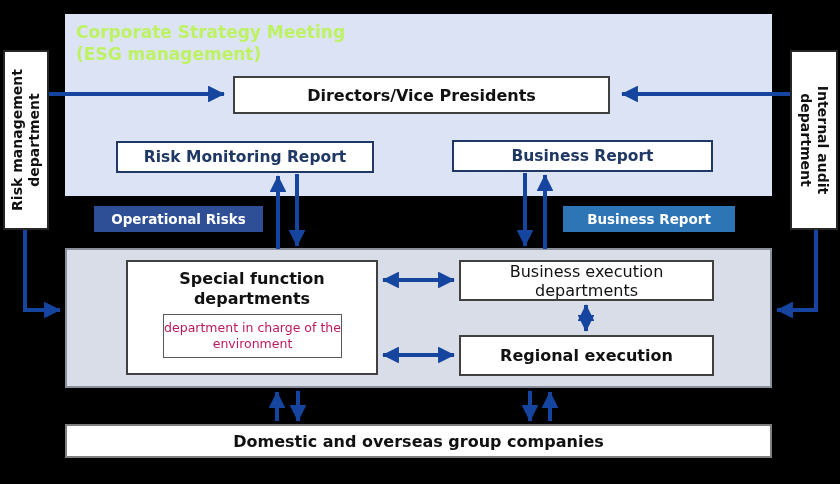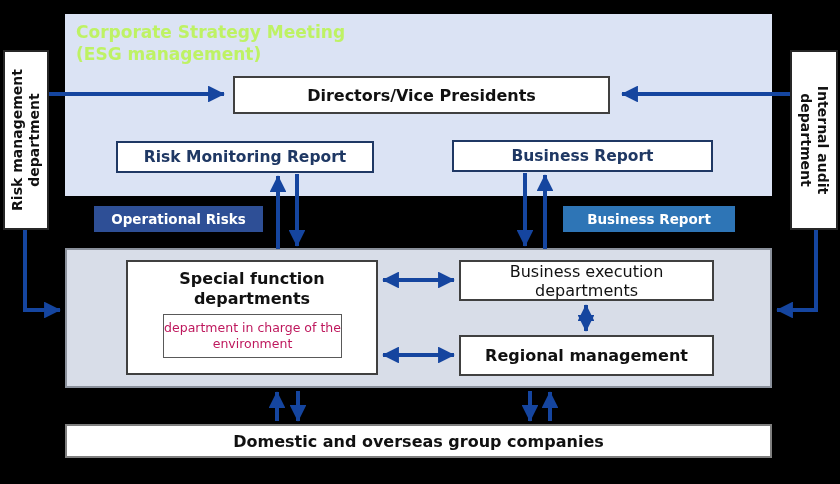--- a/index.html
+++ b/index.html
@@ -82,21 +82,21 @@
 
   <div id="environment-box" class="box">
     <span>department in charge of the environment</span>
   </div>
 
   <div id="business-execution-box" class="box">
     <span>Business execution departments</span>
   </div>
 
   <div id="regional-box" class="box">
-    <span>Regional management</span>
+    <span>Regional execution</span>
   </div>
 
   <div id="group-bar" class="box">
     <span>Domestic and overseas group companies</span>
   </div>
 
   <svg id="arrow-layer" viewBox="0 0 840 484" xmlns="http://www.w3.org/2000/svg">
     <defs>
       <marker id="ah" viewBox="0 0 10 10" refX="9.5" refY="5" markerWidth="4.2" markerHeight="4.2" orient="auto-start-reverse" markerUnits="strokeWidth">
         <path d="M0 0 L10 5 L0 10 z"></path>

